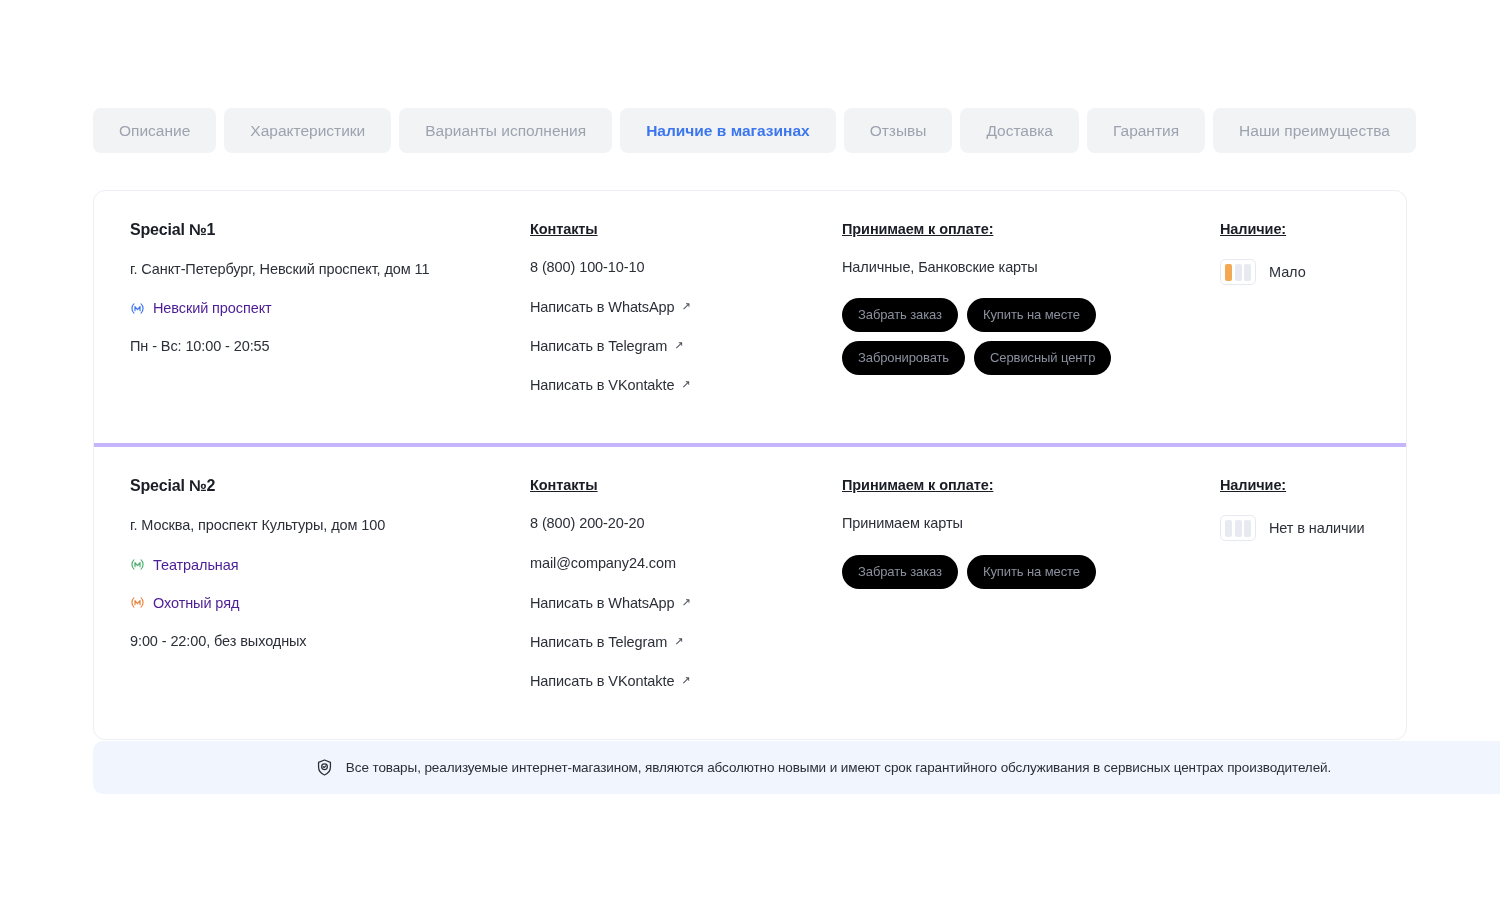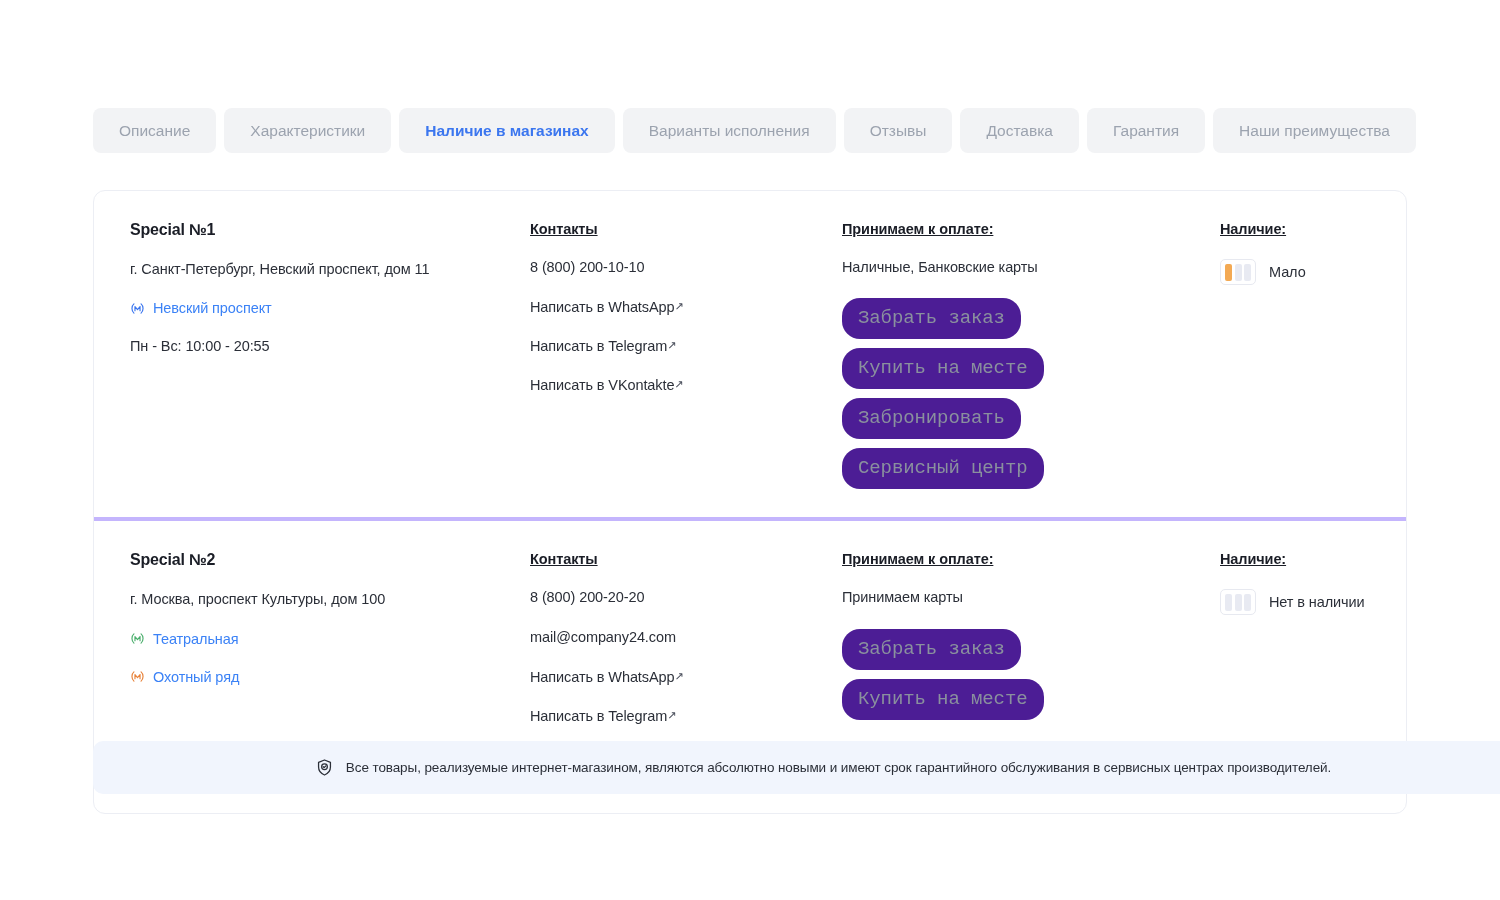--- a/index.html
+++ b/index.html
@@ -96,61 +96,62 @@
     letter-spacing: -0.1px;
   }
   .line:last-child { margin-bottom: 0; }
 
   .metro {
     display: flex;
     align-items: center;
     gap: 8px;
     margin-bottom: 22px;
     font-size: 14.5px;
-    color: #3b82f6;
+    color: #4c1d95;
     letter-spacing: -0.1px;
   }
   .metro-icon {
     width: 15px;
     height: 15px;
     flex: 0 0 15px;
     display: block;
   }
 
   .link-row {
     display: inline-flex;
     align-items: flex-start;
+    gap: 7px;
     font-size: 14.5px;
     color: #2b2f38;
     margin-bottom: 22px;
     cursor: pointer;
     letter-spacing: -0.1px;
   }
   .ext-arrow {
     font-size: 11px;
     line-height: 1.35;
     color: #4a4f5c;
   }
 
   .chips {
     display: flex;
     flex-wrap: wrap;
     gap: 9px;
     max-width: 340px;
   }
   .chip {
-    background: #4c1d95;
+    background: #000000;
     color: #8a909e;
     border-radius: 18px;
     padding: 9px 16px 10px;
-    font-size: 19px;
+    font-size: 13px;
     white-space: nowrap;
     letter-spacing: -0.1px;
     border: none;
-    font-family: Liberation Mono, monospace;
+    font-family: Liberation Sans, sans-serif;
     cursor: pointer;
   }
 
   .avail-row {
     display: flex;
     align-items: center;
     gap: 13px;
   }
   .avail-meter {
     width: 36px;
@@ -201,22 +202,22 @@
   }
 </style>
 </head>
 <body>
 
 <div class="page">
 
   <div class="tabs">
       <button class="tab">Описание</button>
       <button class="tab">Характеристики</button>
+      <button class="tab">Варианты исполнения</button>
       <button class="tab active">Наличие в магазинах</button>
-      <button class="tab">Варианты исполнения</button>
       <button class="tab">Отзывы</button>
       <button class="tab">Доставка</button>
       <button class="tab">Гарантия</button>
       <button class="tab">Наши преимущества</button>
     </div>
 
   <div class="card">
       <div class="store">
         <div class="col-info">
           <div class="store-name">Special №1</div>
@@ -226,21 +227,21 @@
               <path d="M4.2 3.1C2.8 4.3 2.1 6 2.1 8s.7 3.7 2.1 4.9"></path>
               <path d="M11.8 3.1C13.2 4.3 13.9 6 13.9 8s-.7 3.7-2.1 4.9"></path>
               <path d="M5.3 10.4V5.9l2.7 3.4 2.7-3.4v4.5"></path>
             </svg>
             <span>Невский проспект</span>
           </div>
           <div class="line">Пн - Вс: 10:00 - 20:55</div>
         </div>
         <div class="col-contact">
           <div class="col-title">Контакты</div>
-          <div class="line">8 (800) 200-10-10</div>
+          <div class="line">8 (800) 100-10-10</div>
           <div style="margin-bottom:0"><span class="link-row">
               <span>Написать в WhatsApp</span>
               <span class="ext-arrow">↗</span>
             </span></div>
           <div style="margin-bottom:0"><span class="link-row">
               <span>Написать в Telegram</span>
               <span class="ext-arrow">↗</span>
             </span></div>
           <div style="margin-bottom:0"><span class="link-row">
               <span>Написать в VKontakte</span>
@@ -282,20 +283,21 @@
             <span>Театральная</span>
           </div>
           <div class="metro">
             <svg class="metro-icon" viewBox="0 0 16 16" fill="none" stroke="#e8833a" stroke-width="1.25" stroke-linecap="round" stroke-linejoin="round">
               <path d="M4.2 3.1C2.8 4.3 2.1 6 2.1 8s.7 3.7 2.1 4.9"></path>
               <path d="M11.8 3.1C13.2 4.3 13.9 6 13.9 8s-.7 3.7-2.1 4.9"></path>
               <path d="M5.3 10.4V5.9l2.7 3.4 2.7-3.4v4.5"></path>
             </svg>
             <span>Охотный ряд</span>
           </div>
+          <div class="line">9:00 - 22:00, без выходных</div>
         </div>
         <div class="col-contact">
           <div class="col-title">Контакты</div>
           <div class="line">8 (800) 200-20-20</div>
           <div class="line">mail@company24.com</div>
           <div style="margin-bottom:0"><span class="link-row">
               <span>Написать в WhatsApp</span>
               <span class="ext-arrow">↗</span>
             </span></div>
           <div style="margin-bottom:0"><span class="link-row">

